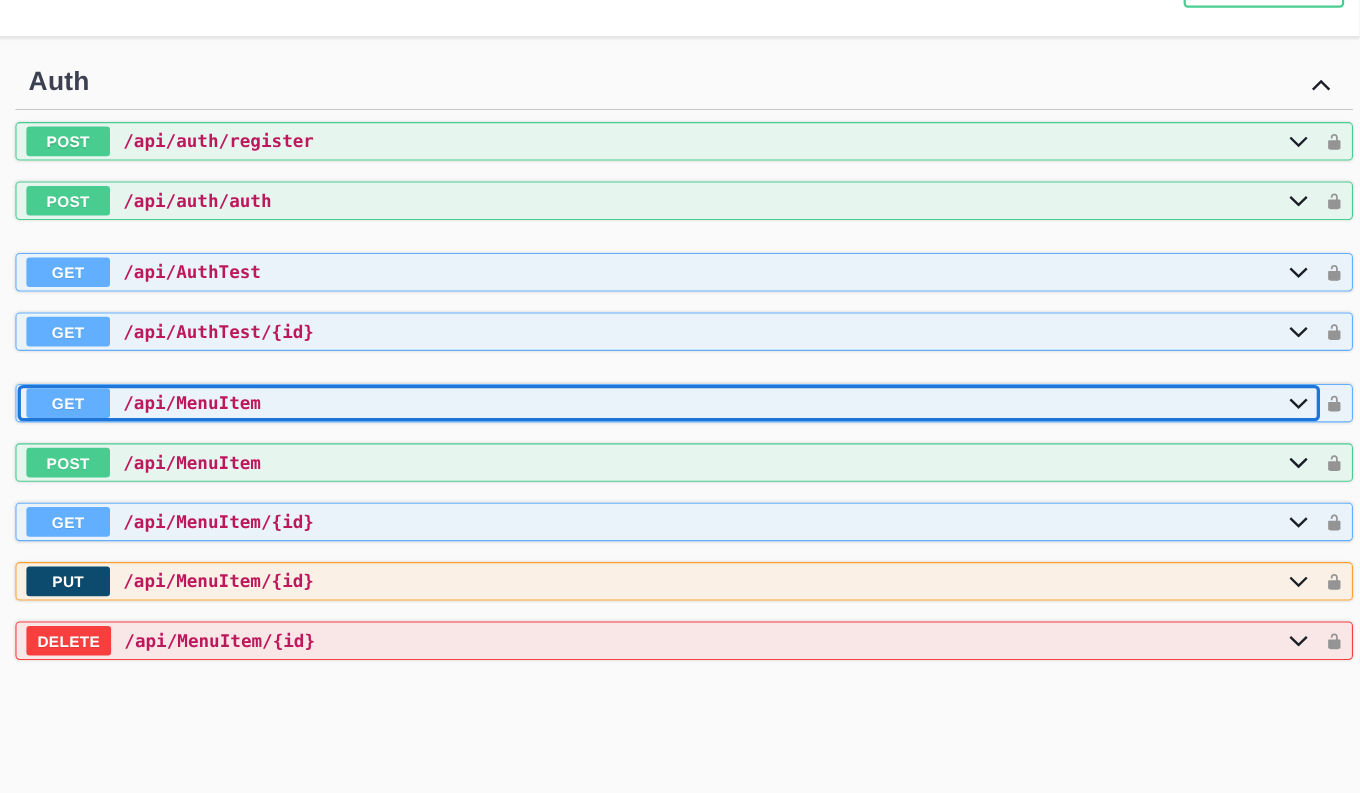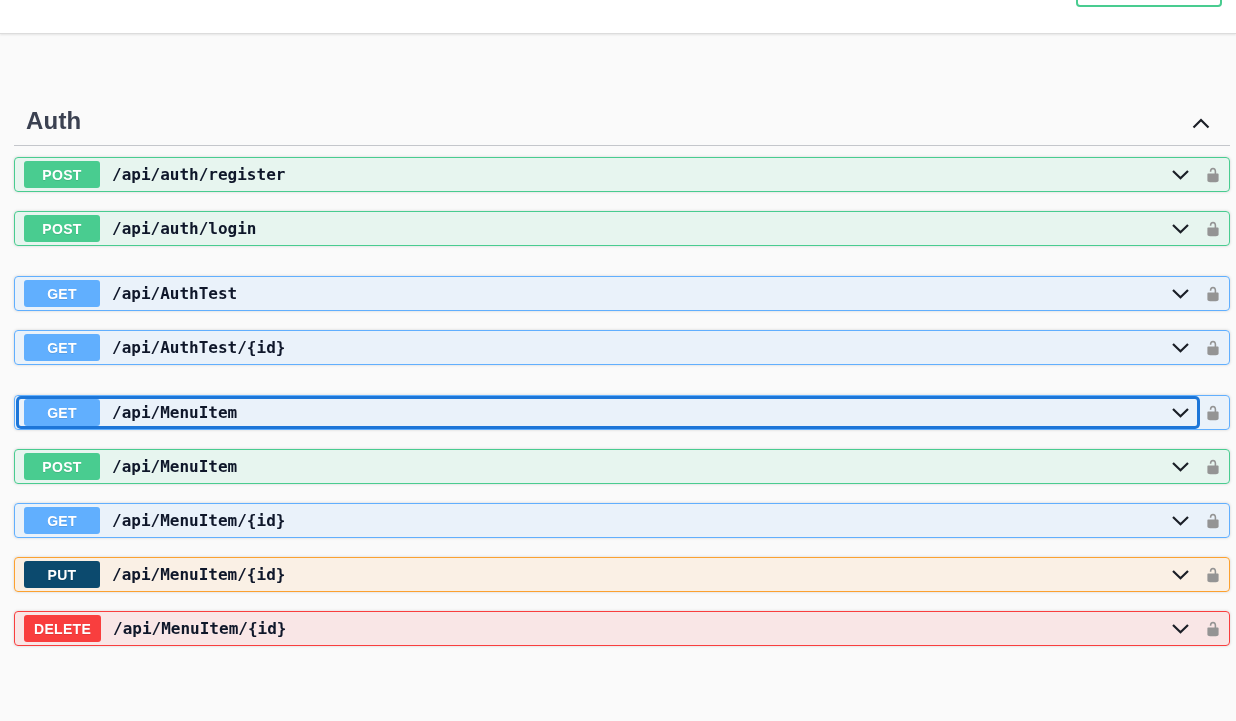--- a/index.html
+++ b/index.html
@@ -35,21 +35,20 @@
 
   
   .content { margin: 0 6px 0 14px; padding-top: 1px; }
 
   .opblock-tag {
     display: flex;
     align-items: flex-end;
     padding: 26px 20px 10px 12px;
     border-bottom: 1px solid rgba(59,65,81,.28);
     cursor: pointer;
-    margin-top: 46px;
   }
   .tag-title {
     margin: 0;
     font-size: 24px;
     line-height: 28px;
     font-weight: 700;
     color: #3b4151;
     letter-spacing: .2px;
   }
   .expand-btn {
@@ -101,21 +100,21 @@
     font-weight: 700;
     letter-spacing: .3px;
     font-family: "Liberation Sans", sans-serif;
     text-shadow: 0 1px 0 rgba(0,0,0,.1);
   }
   .path {
     margin-left: 12px;
     font-family: "DejaVu Sans Mono", "Liberation Mono", monospace;
     font-size: 16px;
     font-weight: 700;
-    color: #0f172a;
+    color: #be185d;
     white-space: nowrap;
   }
   .chev { margin-left: auto; margin-right: 8px; flex: none; }
   .lock-btn {
     flex: none;
     width: 20px; height: 27px;
     margin: 0 6px 0 6px;
     padding: 0;
     background: none; border: none;
     cursor: pointer;
@@ -151,21 +150,21 @@
     <button class="lock-btn">
       <svg width="16" height="18" viewBox="0 0 20 20" style="fill: rgb(148, 148, 148);">
         <path d="M15.8 8H14V5.6C14 2.703 12.665 1 10 1 7.334 1 6 2.703 6 5.6V6h2v-.801C8 3.754 8.797 3 10 3c1.203 0 2 .754 2 2.199V8H4c-.553 0-1 .646-1 1.199V17c0 .549.428 1.139.951 1.307l1.197.387C5.672 18.861 6.55 19 7.1 19h5.8c.549 0 1.428-.139 1.951-.307l1.196-.387c.524-.167.953-.757.953-1.306V9.199C17 8.646 16.352 8 15.8 8z"></path>
       </svg>
     </button>
   </div>
 
   <div class="opblock" style="border-color: rgb(73, 204, 144); background: rgba(73, 204, 144, 0.1);">
     <button class="summary">
       <span class="badge" style="background: rgb(73, 204, 144);">POST</span>
-      <span class="path">/api/auth/login</span>
+      <span class="path">/api/auth/auth</span>
       <svg class="chev" width="17" height="10" viewBox="0 0 17 10">
         <polyline points="1,1 8.5,8.3 16,1" fill="none" stroke="#1b1f27" stroke-width="2.2"></polyline>
       </svg>
     </button>
     <button class="lock-btn">
       <svg width="16" height="18" viewBox="0 0 20 20" style="fill: rgb(148, 148, 148);">
         <path d="M15.8 8H14V5.6C14 2.703 12.665 1 10 1 7.334 1 6 2.703 6 5.6V6h2v-.801C8 3.754 8.797 3 10 3c1.203 0 2 .754 2 2.199V8H4c-.553 0-1 .646-1 1.199V17c0 .549.428 1.139.951 1.307l1.197.387C5.672 18.861 6.55 19 7.1 19h5.8c.549 0 1.428-.139 1.951-.307l1.196-.387c.524-.167.953-.757.953-1.306V9.199C17 8.646 16.352 8 15.8 8z"></path>
       </svg>
     </button>
   </div>

